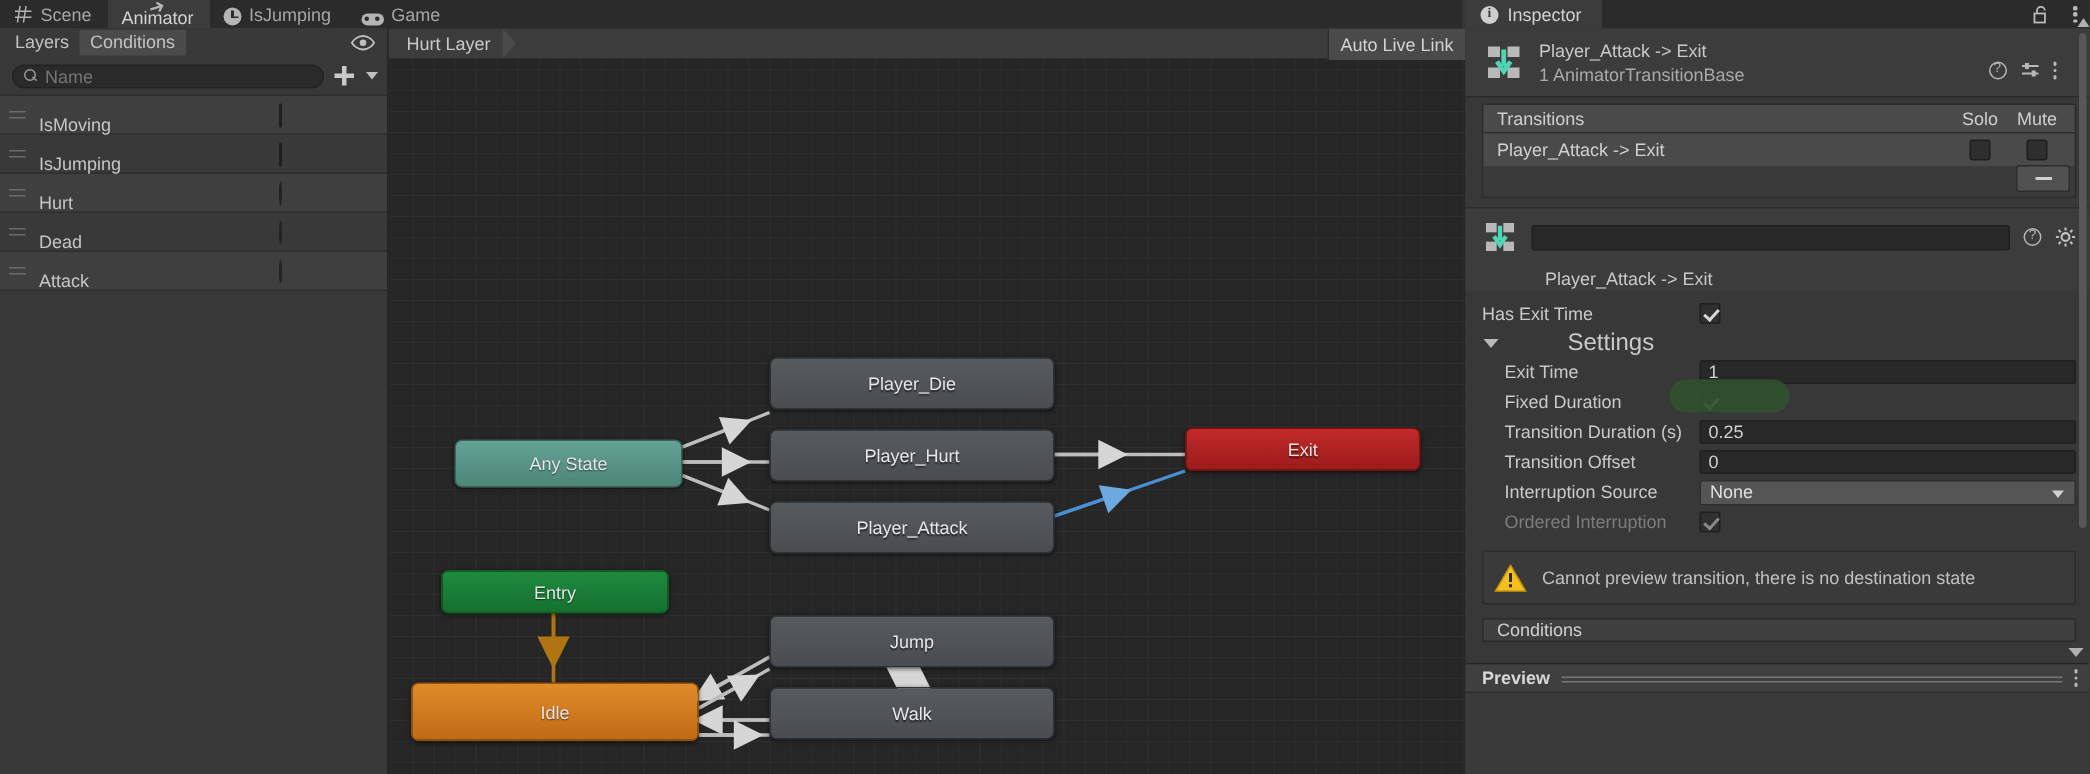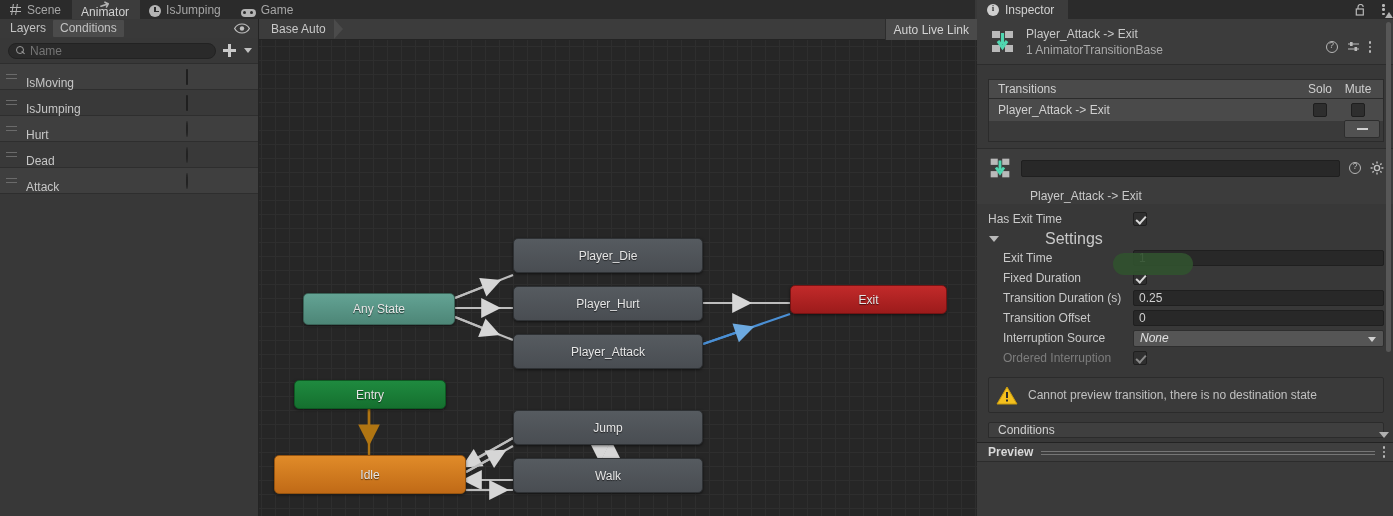--- a/index.html
+++ b/index.html
@@ -263,21 +263,21 @@
   .help-ico::before {
     content: "?"; position: absolute; left: 0; right: 0; top: -2px;
     text-align: center; font-size: 9px; color: #b6b6b6;
   }
   .preset-ico { width: 13px; height: 12px; }
   .kebab2 { display: flex; flex-direction: column; gap: 2px; align-items: center; }
   .kebab2 i { width: 2.5px; height: 2.5px; background: #b9b9b9; border-radius: 50%; display: block; }
 
   
   .trans-box {
-    margin: 14px 9px 0 11px; border: 1px solid #2b2b2b; background: #3a3a3a;
+    margin: 4px 9px 0 11px; border: 1px solid #2b2b2b; background: #3a3a3a;
   }
   .trans-hdr {
     height: 19px; background: #4a4a4a; display: flex; align-items: center;
     padding: 0 6px 0 9px; font-size: 12px; color: #cfcfcf;
     border-bottom: 1px solid #2b2b2b;
   }
   .trans-hdr .grow { flex: 1; }
   .trans-hdr .col { width: 38px; text-align: center; }
   .trans-item {
     height: 22px; background: #4a4a4a; display: flex; align-items: center;
@@ -333,21 +333,21 @@
   }
   .chk.dim.on::after { border-color: #8a8a8a; }
   .pfield {
     flex: 1; height: 16px; background: #282828; border: 1px solid #1f1f1f;
     border-radius: 2px; display: flex; align-items: center;
     padding-left: 5px; color: #d0d0d0; font-size: 12px;
   }
   .pselect {
     flex: 1; height: 17px; background: #555555; border: 1px solid #2e2e2e;
     border-radius: 2px; display: flex; align-items: center;
-    padding: 0 6px 0 6px; color: #e0e0e0; font-size: 12px; position: relative; font-style: italic;
+    padding: 0 6px 0 6px; color: #e0e0e0; font-size: 12px; position: relative;
   }
   .pselect .arr {
     position: absolute; right: 7px; top: 6px; width: 0; height: 0;
     border-left: 4px solid transparent; border-right: 4px solid transparent;
     border-top: 5px solid #d0d0d0;
   }
   .foldout {
     height: 19px; display: flex; align-items: center; font-size: 16px; color: #c9c9c9; gap: 40px;
   }
   .fold-tri {
@@ -485,21 +485,21 @@
         <span class="grip"></span>
         <span class="param-name">Attack</span>
         <span class="param-widget"><span class="dot-widget"></span></span>
       </div>
     </div>
   </div>
 
   <div class="graphwrap">
     <div class="graph-toolbar">
       <div class="breadcrumb">
-        <span>Base Auto</span>
+        <span>Hurt Layer</span>
       </div>
       <span class="bc-arrow"></span>
       <div class="auto-live">
         <span>Auto Live Link</span>
       </div>
     </div>
 
     <div class="grid"></div>
 
     <svg class="edges" viewBox="0 0 718 476">

